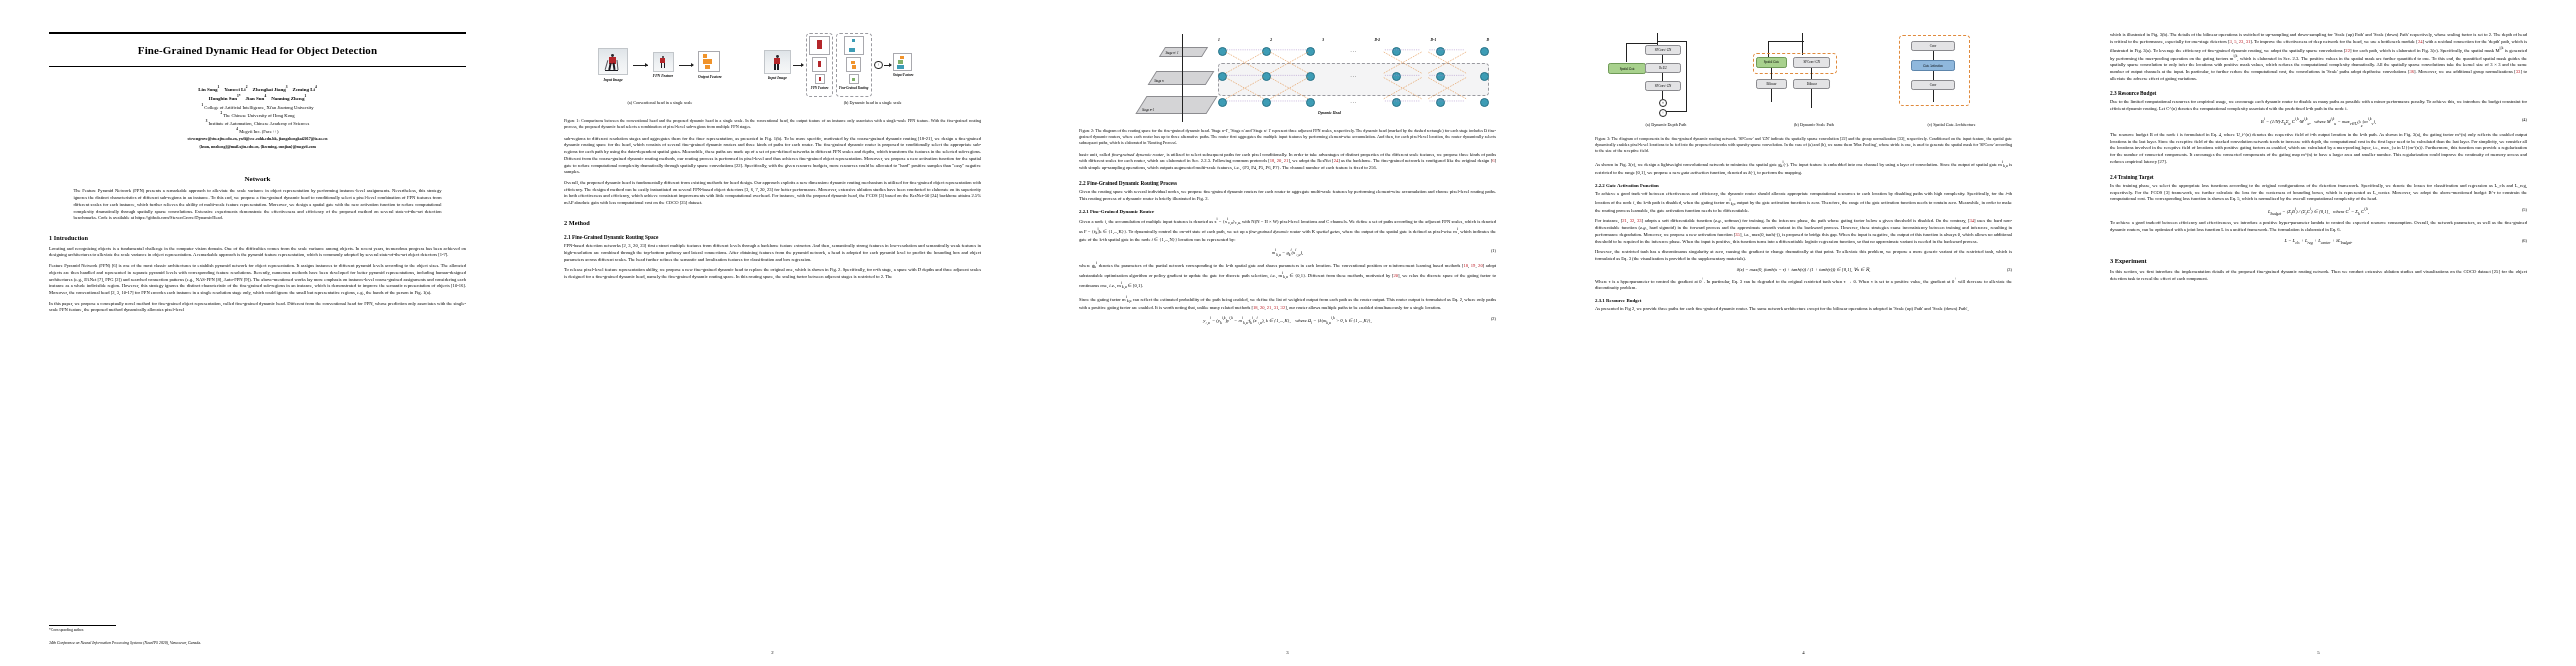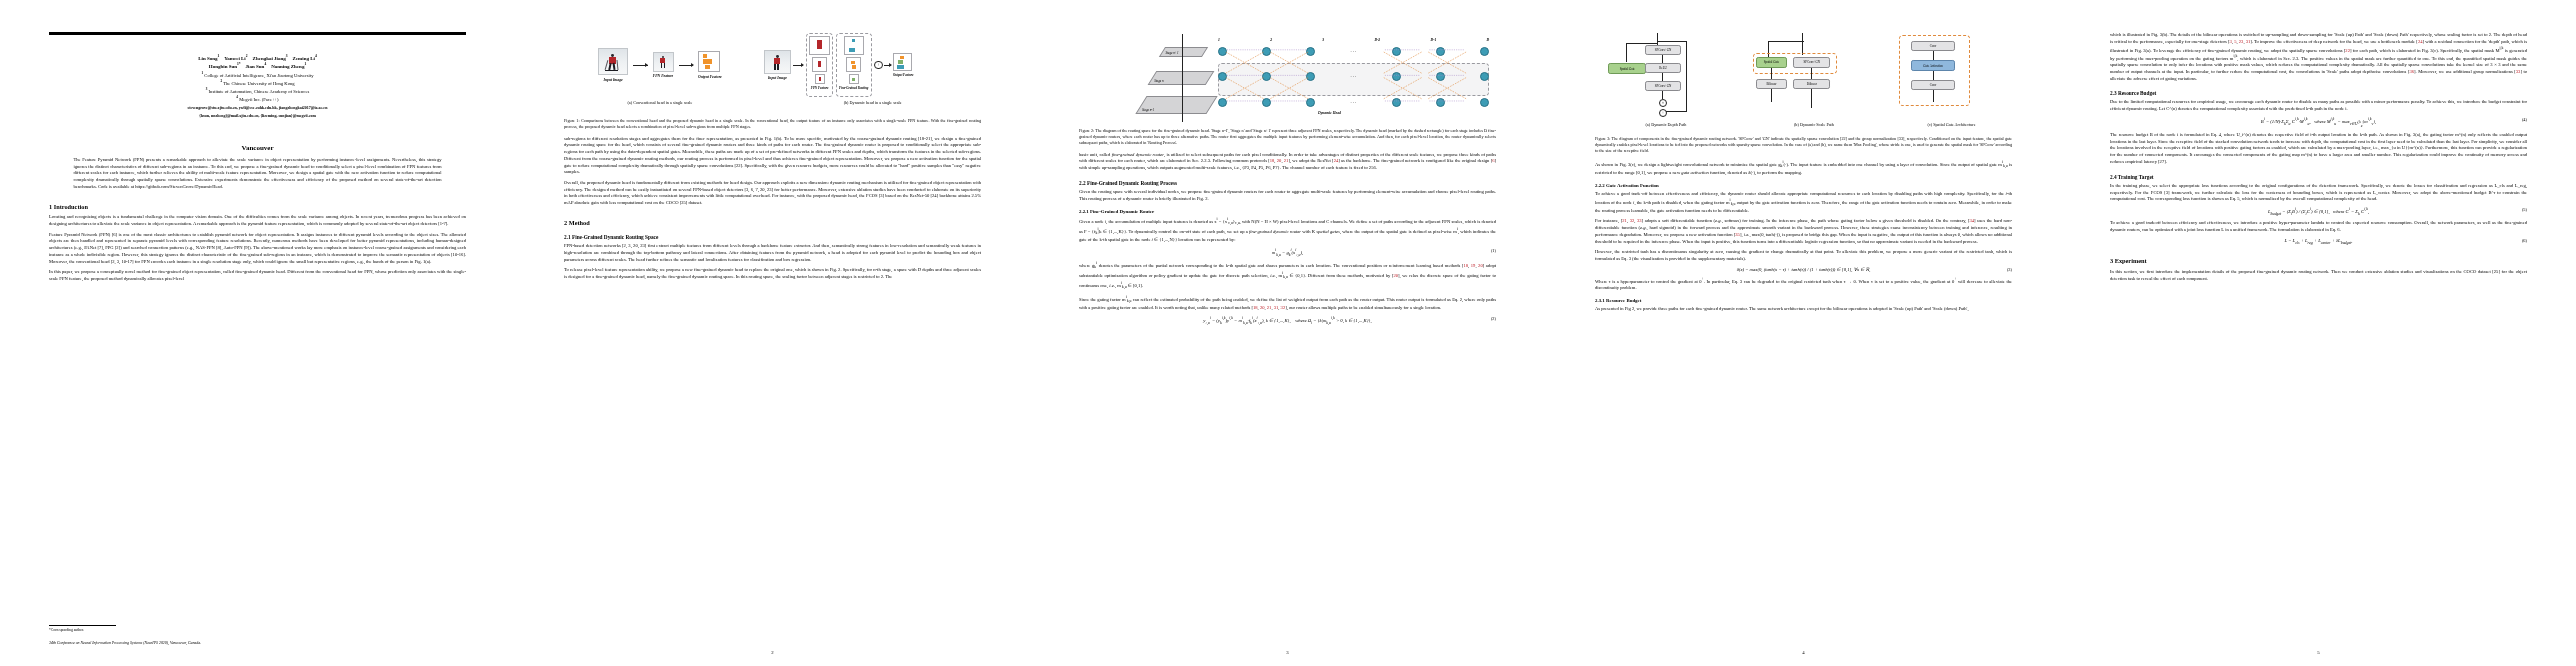--- a/index.html
+++ b/index.html
@@ -90,20 +90,21 @@
 </head>
 <body>
 
 <div class="sheet">
 
   <div class="page p1">
 
     <div class="pagebody">
 
       <div class="rule-top"></div>
+      <div class="title">Fine-Grained Dynamic Head for Object Detection</div>
       <div class="rule-bot"></div>
 
       <div class="authors">
         <div>
           <span><span>Lin Song</span><sup>1</sup></span>&nbsp;&nbsp;&nbsp;
           <span><span>Yanwei Li</span><sup>2</sup></span>&nbsp;&nbsp;&nbsp;
           <span><span>Zhengkai Jiang</span><sup>3</sup></span>&nbsp;&nbsp;&nbsp;
           <span><span>Zeming Li</span><sup>4</sup></span>
         </div>
         <div>
@@ -112,21 +113,21 @@
           <span><span>Nanning Zheng</span><sup>1</sup></span>
         </div>
         <div class="affil"><sup>1</sup> <span>College of Artificial Intelligence, Xi'an Jiaotong University</span></div>
         <div class="affil"><sup>2</sup> <span>The Chinese University of Hong Kong</span></div>
         <div class="affil"><sup>3</sup> <span>Institute of Automation, Chinese Academy of Sciences</span></div>
         <div class="affil"><sup>4</sup> <span>Megvii Inc. (Face++)</span></div>
         <div class="emails">stevengrove@stu.xjtu.edu.cn, ywli@cse.cuhk.edu.hk, jiangzhengkai2017@ia.ac.cn</div>
         <div class="emails">{hsun, nnzheng}@mail.xjtu.edu.cn, {lizeming, sunjian}@megvii.com</div>
       </div>
 
-      <div class="h-abstract">Vancouver</div>
+      <div class="h-abstract">Network</div>
       <div class="abstract">The Feature Pyramid Network (FPN) presents a remarkable approach to alleviate the scale variance in object representation by performing instance-level assignments. Nevertheless, this strategy ignores the distinct characteristics of different sub-regions in an instance. To this end, we propose a fine-grained dynamic head to conditionally select a pixel-level combination of FPN features from different scales for each instance, which further relieves the ability of multi-scale feature representation. Moreover, we design a spatial gate with the new activation function to reduce computational complexity dramatically through spatially sparse convolutions. Extensive experiments demonstrate the effectiveness and efficiency of the proposed method on several state-of-the-art detection benchmarks. Code is available at https://github.com/StevenGrove/DynamicHead.</div>
 
       <div class="sec-h">1   Introduction</div>
       <div class="body-col">
         <p>Locating and recognizing objects is a fundamental challenge in the computer vision domain. One of the difficulties comes from the scale variance among objects. In recent years, tremendous progress has been achieved on designing architectures to alleviate the scale variance in object representation. A remarkable approach is the pyramid feature representation, which is commonly adopted by several state-of-the-art object detectors [1-7].</p>
         <p>Feature Pyramid Network (FPN) [6] is one of the most classic architectures to establish pyramid network for object representation. It assigns instances to different pyramid levels according to the object sizes. The allocated objects are then handled and represented in separate pyramid levels with corresponding feature resolutions. Recently, numerous methods have been developed for better pyramid representations, including human-designed architectures (e.g., PANet [7], FPG [2]) and searched connection patterns (e.g., NAS-FPN [8], Auto-FPN [9]). The above-mentioned works lay more emphasis on instance-level coarse-grained assignments and considering each instance as a whole indivisible region. However, this strategy ignores the distinct characteristic of the fine-grained sub-regions in an instance, which is demonstrated to improve the semantic representation of objects [10-16]. Moreover, the conventional head [2, 3, 10-17] for FPN encodes each instance in a single resolution stage only, which could ignore the small but representative regions, e.g., the hands of the person in Fig. 1(a).</p>
         <p>In this paper, we propose a conceptually novel method for fine-grained object representation, called fine-grained dynamic head. Different from the conventional head for FPN, whose prediction only associates with the single-scale FPN feature, the proposed method dynamically allocates pixel-level</p>
       </div>
     </div>
 

